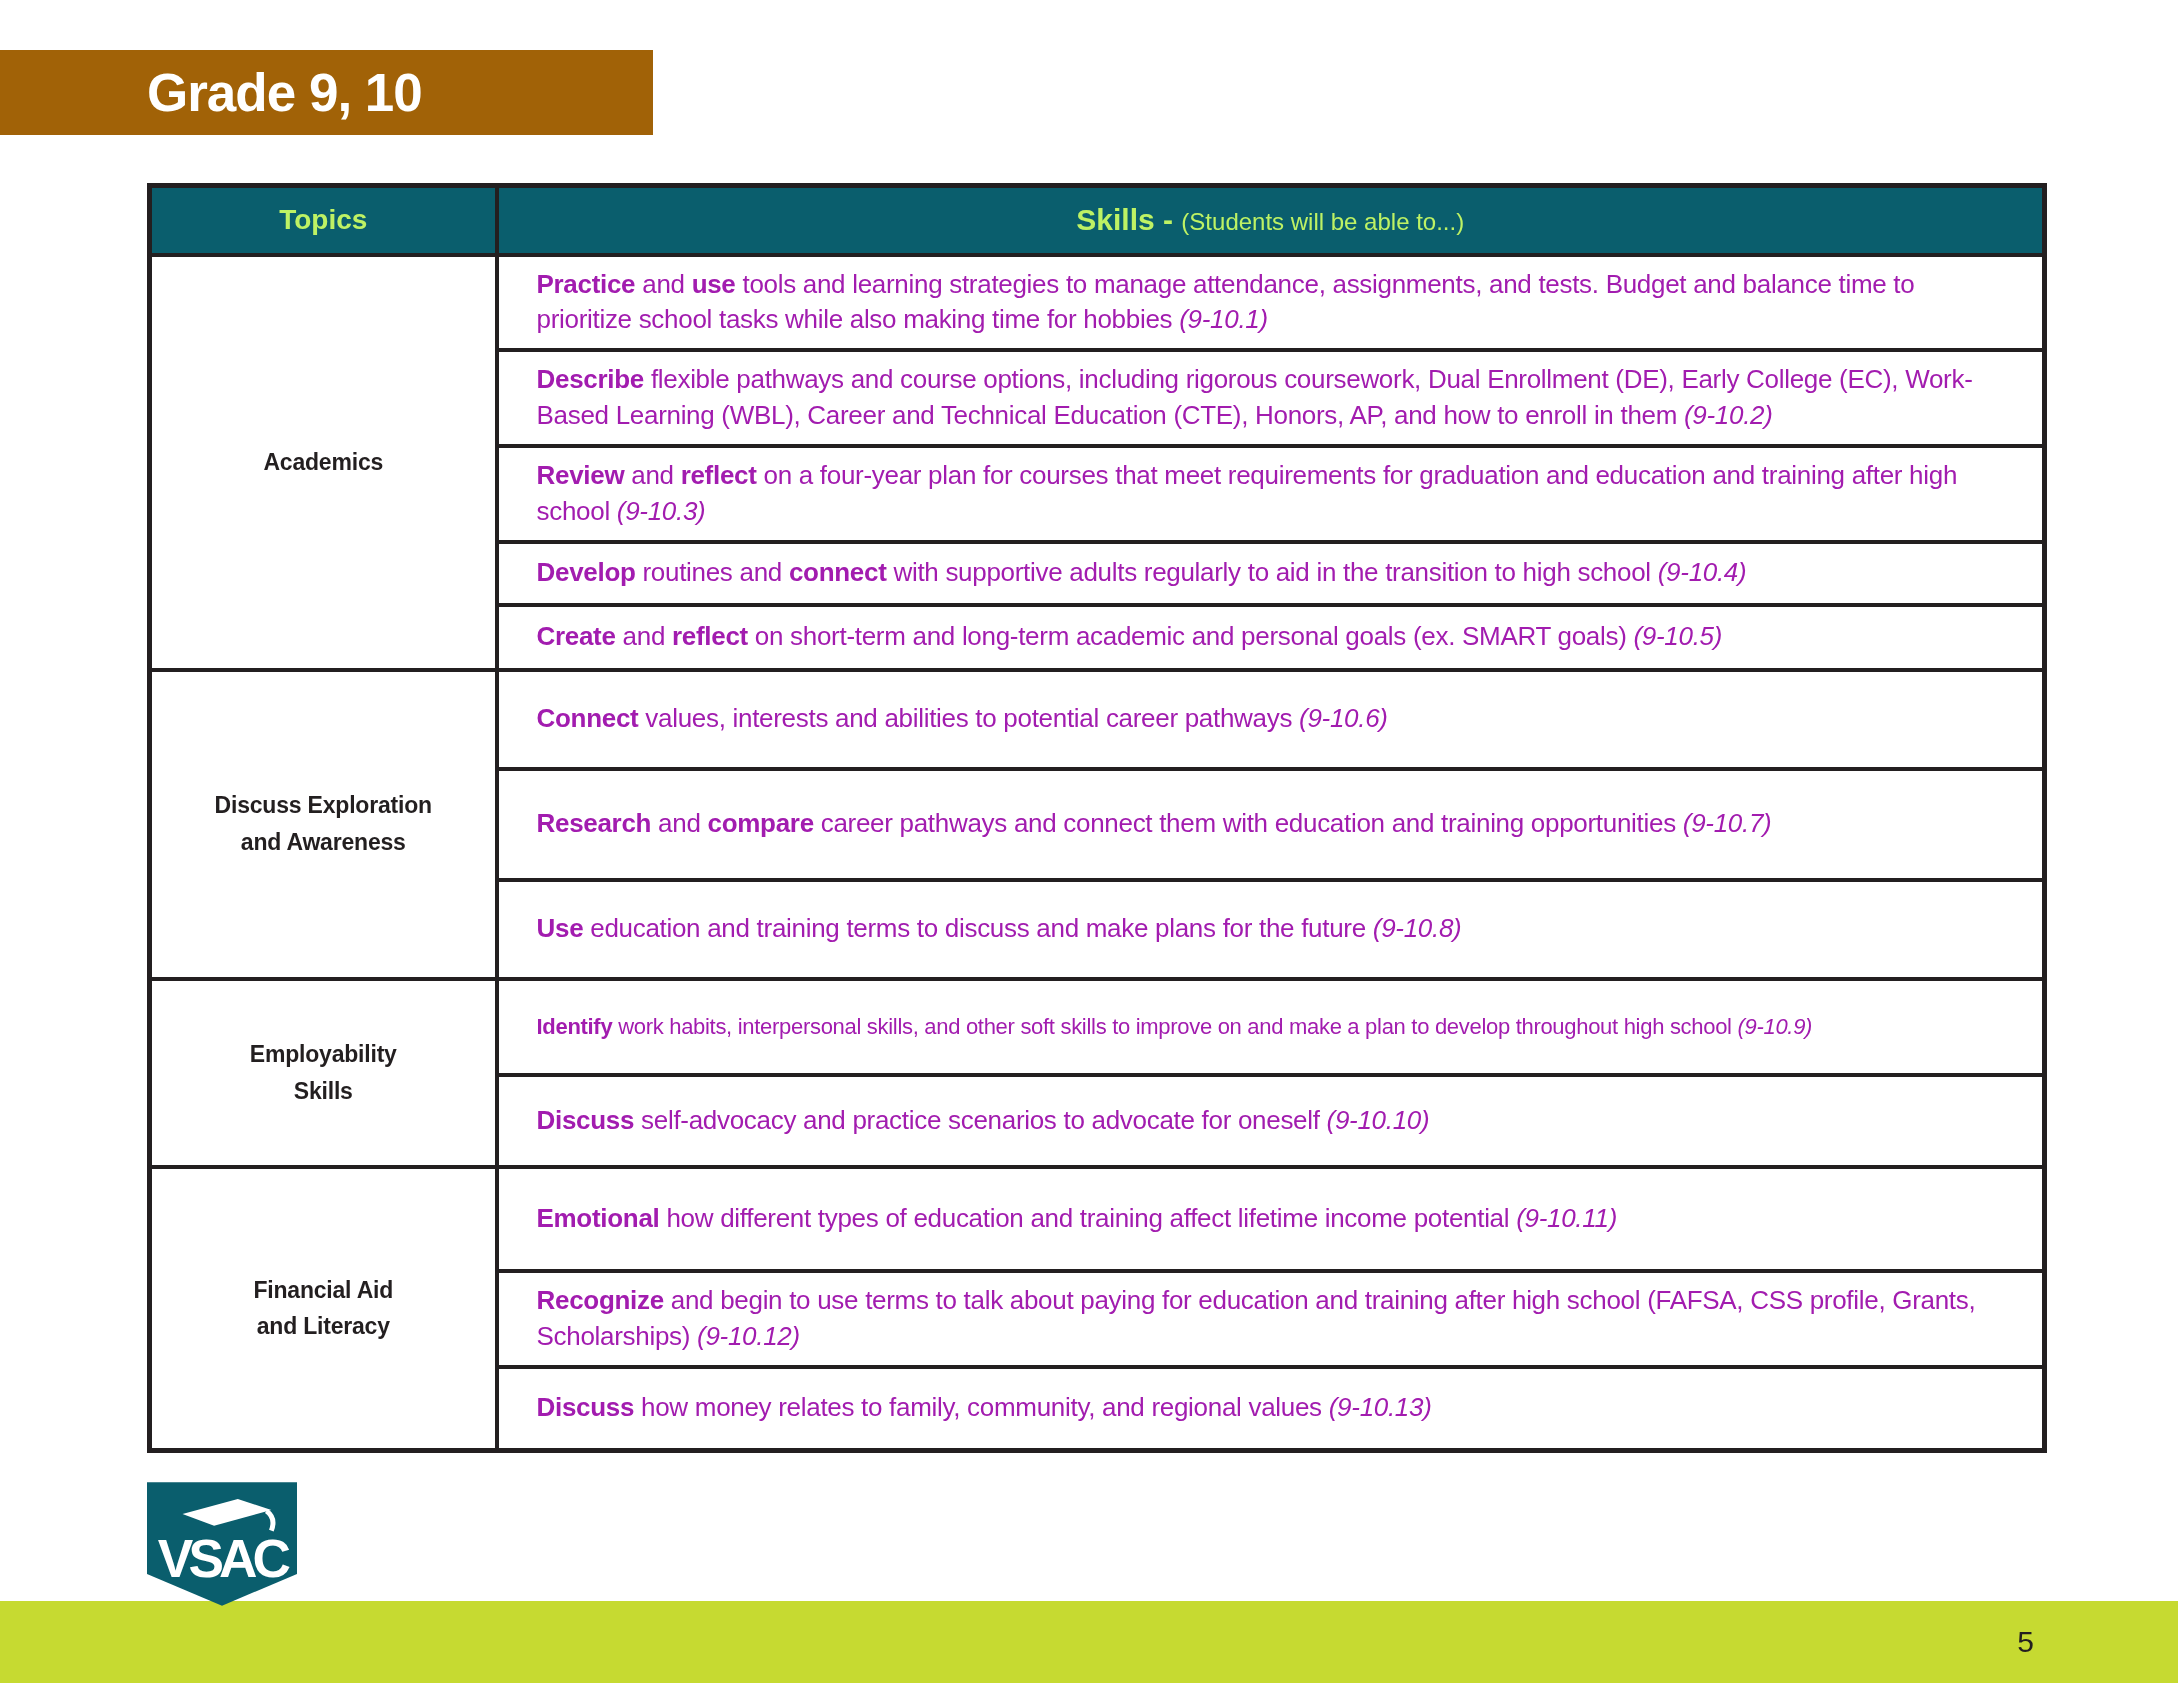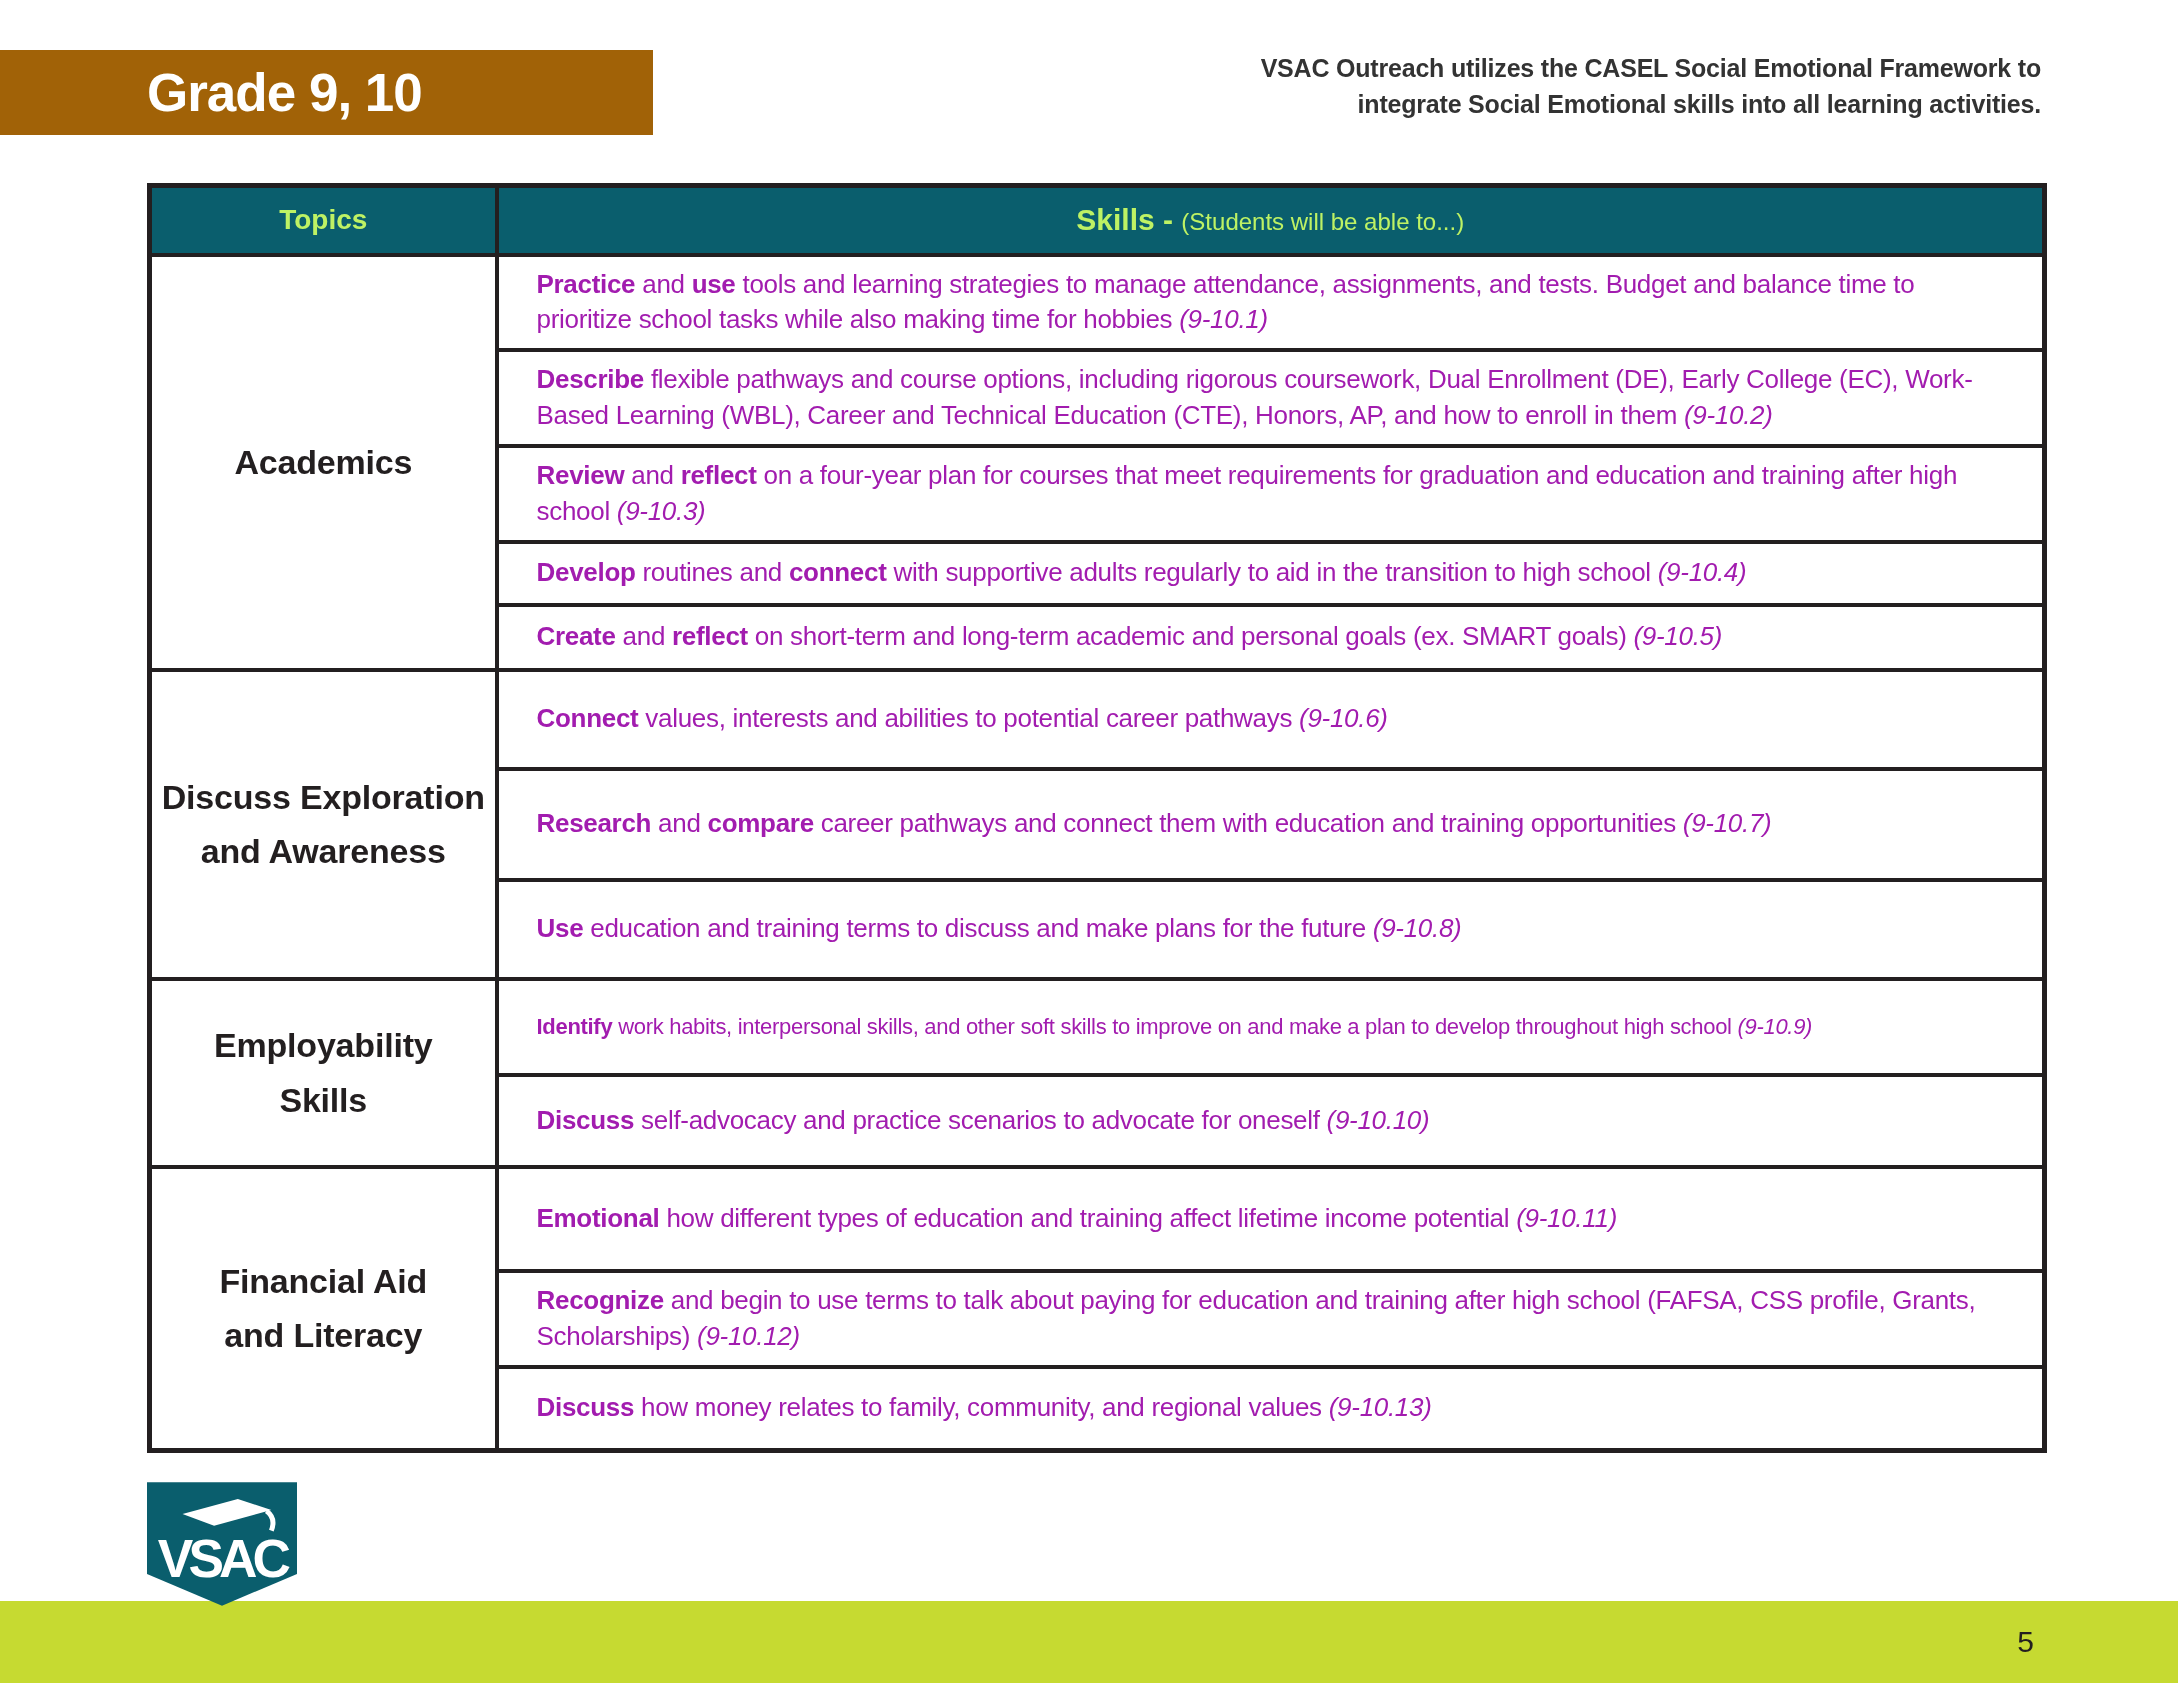--- a/index.html
+++ b/index.html
@@ -42,21 +42,21 @@
   .skills-table thead th {
     background:#0A5E6D; color:#bef264; text-align:center; vertical-align:middle;
   }
   th.topics-h { font-size:28px; font-weight:bold; }
   th.skills-h { font-size:28px; }
   th.skills-h .sk-title { font-weight:bold; font-size:30px; }
   th.skills-h .sk-sub { font-weight:normal; font-size:24px; }
 
   .skills-table td.topic-cell {
     text-align:center; vertical-align:middle;
-    font-weight:bold; font-size:34px; color:#231F20;
+    font-weight:bold; font-size:23px; color:#231F20;
     line-height:1.6; white-space:pre-line; letter-spacing:-0.2px;
   }
   .skills-table td.skill-cell {
     vertical-align:middle; padding:10px 30px 10px 38px;
     font-size:26px; color:#a21caf; line-height:1.38; letter-spacing:-0.3px;
   }
   .skills-table td.skill-cell.tight { font-size:22px; letter-spacing:-0.3px; }
   .skill-cell b { font-weight:bold; }
   .skill-cell i { font-style:italic; }
 
@@ -84,24 +84,20 @@
 </style>
 </head>
 <body>
 
 <div class="page">
 
   <div class="grade-banner">
     <span class="grade-text">Grade 9, 10</span>
   </div>
 
-  <div class="header-note">
-    <div>VSAC Outreach utilizes the CASEL Social Emotional Framework to</div>
-    <div>integrate Social Emotional skills into all learning activities.</div>
-  </div>
 
   <table class="skills-table">
     <colgroup>
         <col class="c-topic">
         <col class="c-skill">
       </colgroup>
     <thead>
       <tr>
         <th class="topics-h">Topics</th>
         <th class="skills-h">

